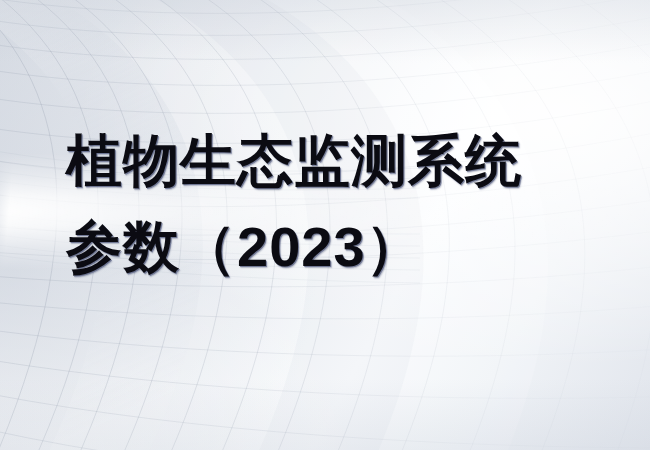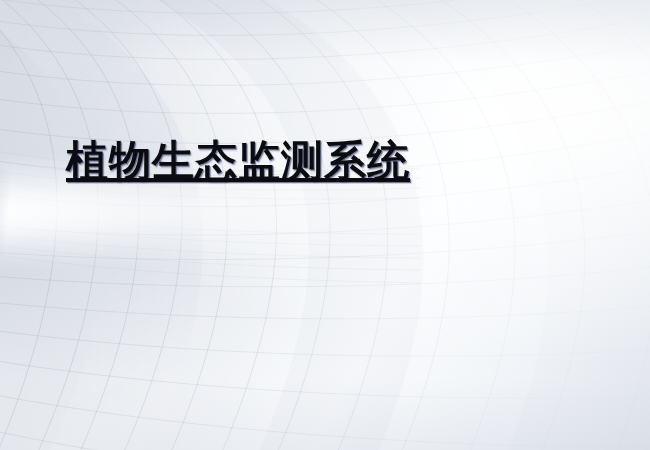--- a/index.html
+++ b/index.html
@@ -76,28 +76,27 @@
   
   #title-block {
     position: absolute;
     left: 66px;
     top: 118px;
     width: 520px;
   }
   .title-line {
     color: #0b0b12;
     font-weight: 700;
-    font-size: 42px;
+    font-size: 56px;
     line-height: 86px;
     letter-spacing: 1px;
     white-space: nowrap;
     text-shadow:
       1px 1px 0 rgba(60,70,110,0.55),
       1.6px 1.6px 1.4px rgba(40,50,90,0.30);
-    text-decoration: underline;
   }
 </style>
 </head>
 <body>
 
 <div id="slide">
 
   <div class="bg-layer" id="bg-base"></div>
   <div class="bg-layer" id="bg-base2"></div>
 
@@ -174,15 +173,16 @@
         <path d="M -10 254 C 90 269, 240 280, 420 283"></path>
       </g>
     </svg>
   </div>
 
   <div class="bg-layer" id="bg-sheen"></div>
   <div class="bg-layer" id="bg-vignette"></div>
 
   <div id="title-block">
     <div class="title-line">植物生态监测系统</div>
+    <div class="title-line">参数（2023）</div>
   </div>
 
 </div>
 
 </body></html>

